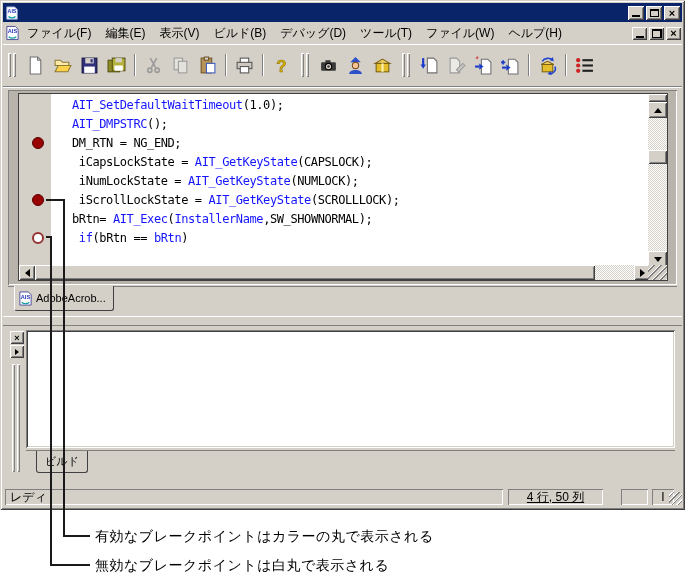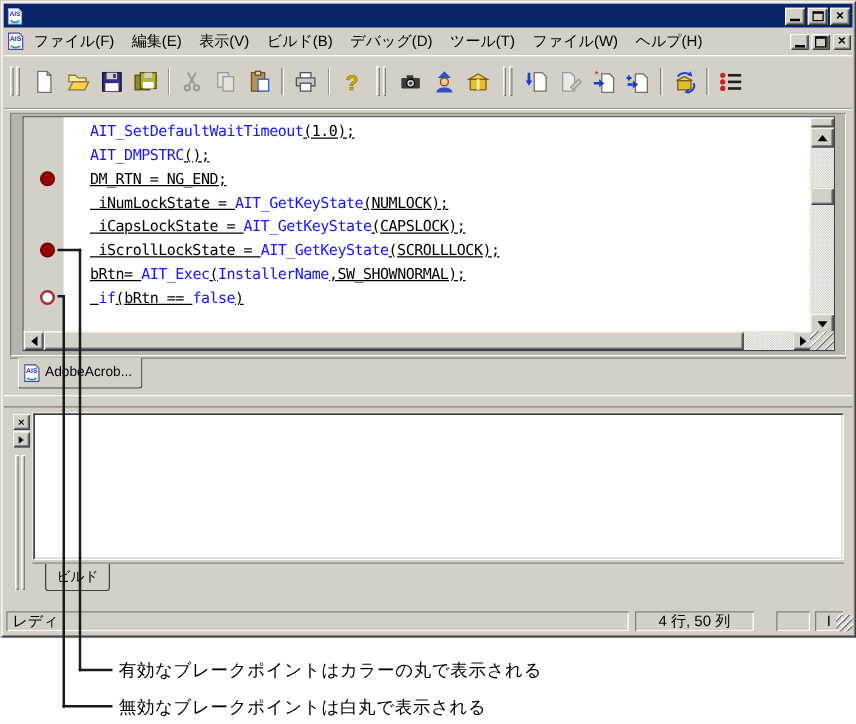--- a/index.html
+++ b/index.html
@@ -59,21 +59,21 @@
   #doc-frame { left:10px; top:3px; width:650px; height:188px; border:1px solid #404040; background:#fff; }
   #bp-gutter { left:0; top:0; width:32px; height:173px; background:#d4d0c8; }
   .bp { position:absolute; left:13px; width:12px; height:12px; border-radius:50%; }
   .bp-on { background:#990000; border:1px solid #5a0000; }
   .bp-off { background:#fff; border:2px solid #993333; }
   #code-area { left:32px; top:0; width:597px; height:173px; background:#fff; overflow:hidden;
     font-family:"DejaVu Sans Mono", monospace; font-size:12px; line-height:19px;
     padding:2px 0 0 21px; letter-spacing:-0.4px; }
   .code-line { white-space:pre; }
   .tok-fn { color:#1414ff;text-align:center; }
-  .tok-plain { color:#000;text-decoration:underline; }
+  .tok-plain { color:#000; }
 
   
   #vscroll { right:0; top:0; width:19px; height:173px; }
   #vscroll .splitbox { height:8px; }
   .sb-btn { width:19px; height:16px; display:flex; align-items:center; justify-content:center; }
   .arr-up { width:0; height:0; border-left:4px solid transparent; border-right:4px solid transparent; border-bottom:5px solid #000; }
   .arr-dn { width:0; height:0; border-left:4px solid transparent; border-right:4px solid transparent; border-top:5px solid #000; }
   .arr-lf { width:0; height:0; border-top:4px solid transparent; border-bottom:4px solid transparent; border-right:5px solid #000; }
   .arr-rt { width:0; height:0; border-top:4px solid transparent; border-bottom:4px solid transparent; border-left:5px solid #000; }
   #v-thumb { position:absolute; left:0; top:56px; width:19px; height:14px; }
@@ -110,21 +110,21 @@
   #out-tab { left:10px; top:0; width:52px; height:22px; background:#d4d0c8; font-size:11px;
     display:flex; align-items:center; justify-content:center;
     border-left:1px solid #404040; border-right:1px solid #404040; border-bottom:1px solid #404040;
     border-radius:0 0 3px 3px; }
 
   
   #statusbar { left:3px; top:487px; width:680px; height:20px; font-size:12px; }
   .sb-field { position:absolute; top:2px; height:16px; box-shadow: inset 1px 1px 0 #808080, inset -1px -1px 0 #fff;
     display:flex; align-items:center; padding:0 5px; white-space:nowrap; }
   #sb-ready { left:2px; width:498px; }
-  #sb-pos { left:505px; width:95px; justify-content:center; }
+  #sb-pos { left:505px; width:95px; justify-content:center;text-decoration:underline; }
   #sb-blank { left:618px; width:27px; }
   #sb-ind { left:649px; width:22px; justify-content:center; }
   #sb-grip { position:absolute; right:1px; bottom:2px; width:13px; height:13px;
     background-image: repeating-linear-gradient(135deg, transparent 0 2px, #fff 2px 3px, #808080 3px 4px); }
 
   
   .callout-line { position:absolute; background:#1a1a1a; z-index:20; }
   .note-text { position:absolute; z-index:20; font-size:14px; color:#000; white-space:nowrap; letter-spacing:0.5px;text-align:right; }
   #note1 { left:95px; top:528px; }
   #note2 { left:95px; top:557px; }
@@ -342,25 +342,25 @@
       <div id="bp-gutter" class="abs">
           <div class="bp bp-on" style="top: 43px;"></div>
           <div class="bp bp-on" style="top: 100px;"></div>
           <div class="bp bp-off" style="top: 138px;"></div>
         </div>
       <div id="code-area" class="abs">
         <div id="code-lines">
             <div class="code-line"><span class="tok-fn">AIT_SetDefaultWaitTimeout</span><span class="tok-plain">(1.0);</span></div>
             <div class="code-line"><span class="tok-fn">AIT_DMPSTRC</span><span class="tok-plain">();</span></div>
             <div class="code-line"><span class="tok-plain">DM_RTN = NG_END;</span></div>
+            <div class="code-line"><span class="tok-plain"> iCapsLockState = </span><span class="tok-fn">AIT_GetKeyState</span><span class="tok-plain">(CAPSLOCK);</span></div>
             <div class="code-line"><span class="tok-plain"> iNumLockState = </span><span class="tok-fn">AIT_GetKeyState</span><span class="tok-plain">(NUMLOCK);</span></div>
-            <div class="code-line"><span class="tok-plain"> iCapsLockState = </span><span class="tok-fn">AIT_GetKeyState</span><span class="tok-plain">(CAPSLOCK);</span></div>
             <div class="code-line"><span class="tok-plain"> iScrollLockState = </span><span class="tok-fn">AIT_GetKeyState</span><span class="tok-plain">(SCROLLLOCK);</span></div>
             <div class="code-line"><span class="tok-plain">bRtn= </span><span class="tok-fn">AIT_Exec</span><span class="tok-plain">(</span><span class="tok-fn">InstallerName</span><span class="tok-plain">,SW_SHOWNORMAL);</span></div>
-            <div class="code-line"><span class="tok-plain"> </span><span class="tok-fn">if</span><span class="tok-plain">(bRtn == </span><span class="tok-fn">false</span><span class="tok-plain">)</span></div>
+            <div class="code-line"><span class="tok-plain"> </span><span class="tok-fn">if</span><span class="tok-plain">(bRtn == </span><span class="tok-fn">bRtn</span><span class="tok-plain">)</span></div>
           </div>
       </div>
 
       <div id="vscroll" class="abs dither">
         <div class="splitbox btn3d"></div>
         <div class="sb-btn btn3d">
             <span class="arr-up"></span>
           </div>
         <div id="v-thumb" class="btn3d"></div>
         <div id="v-dn" class="sb-btn btn3d">

